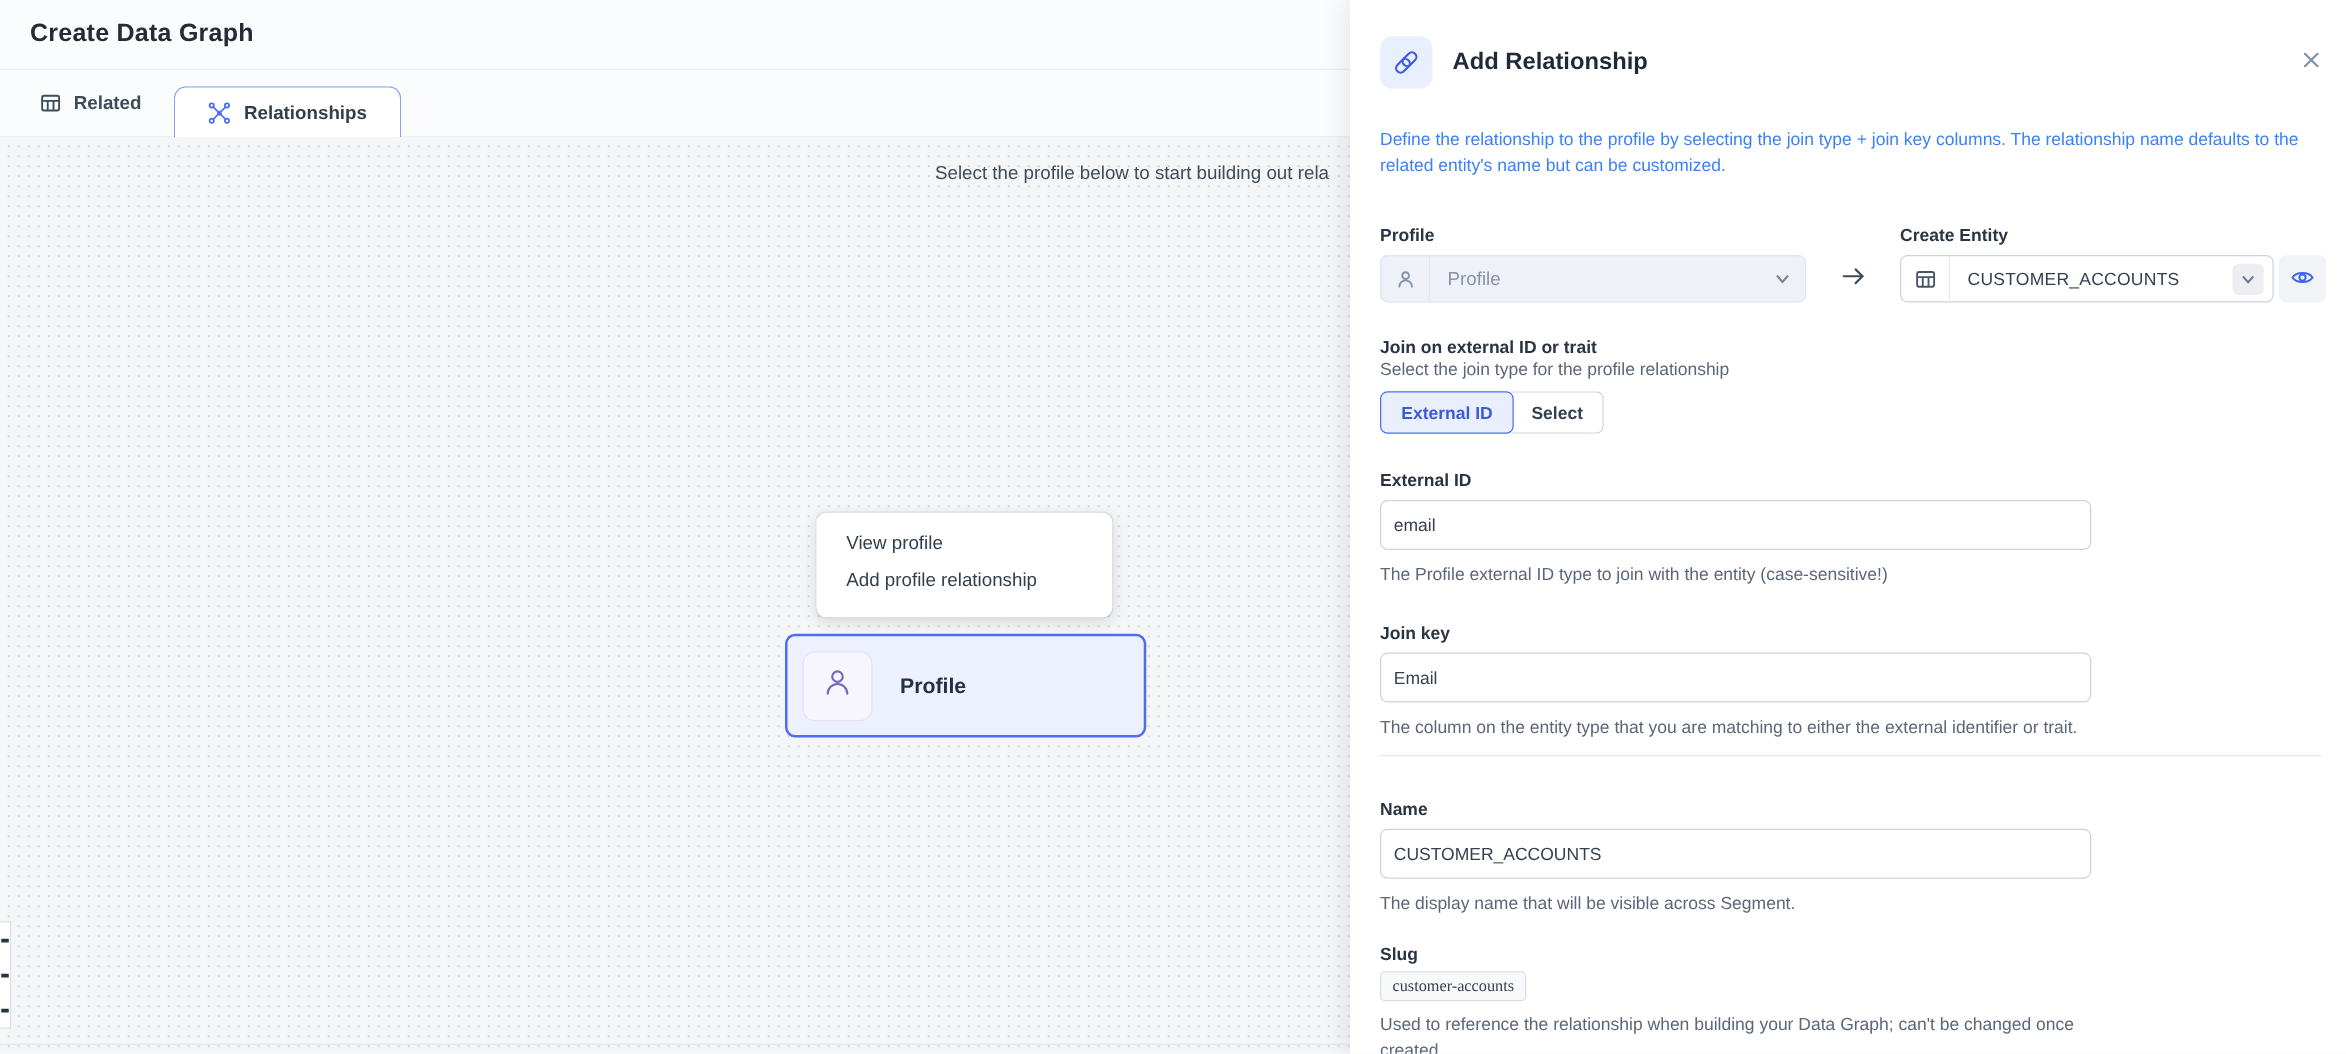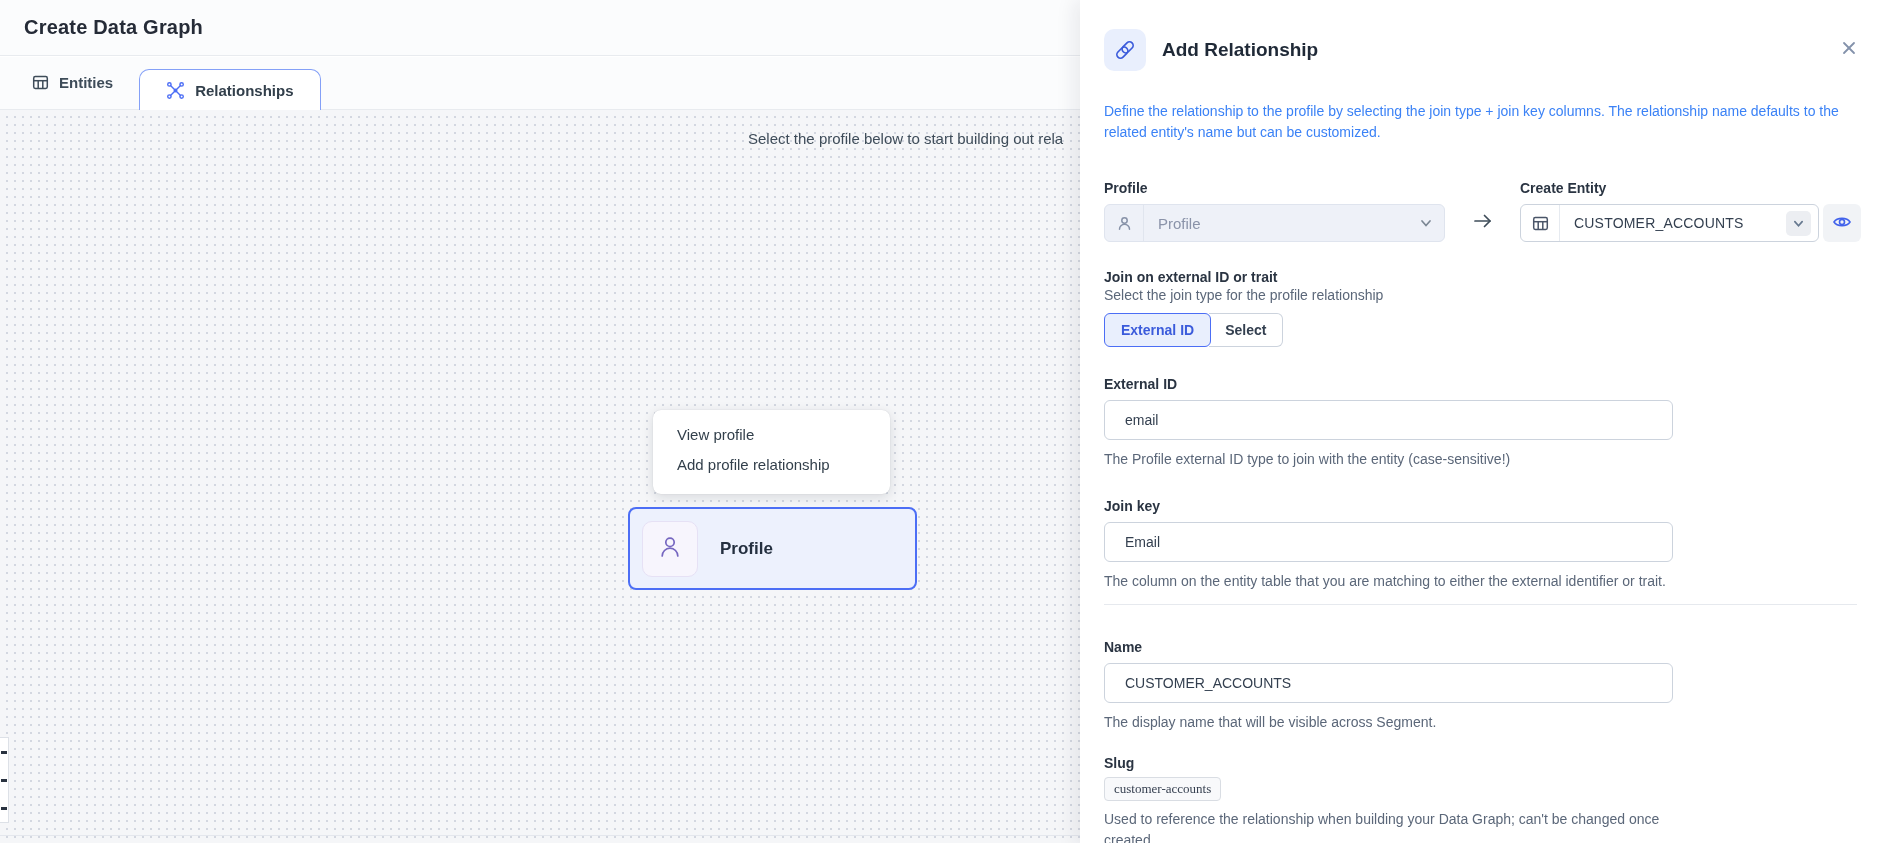--- a/index.html
+++ b/index.html
@@ -92,21 +92,21 @@
   .toggle { margin-top:10px; display:inline-flex; height:34px; }
   .toggle button { font-family:"Liberation Sans", sans-serif; font-size:14px; font-weight:600;
                    padding:0 16px; cursor:pointer; }
   .toggle .opt-active { background:#e9effd; border:1.5px solid #4c6ef5; color:#3b5bdb;
                         border-radius:6px; position:relative; z-index:2; }
   .toggle .opt { background:#fff; border:1px solid #ccd3dd; border-left:none;
                  color:#333f4f; border-radius:0 6px 6px 0; margin-left:-2px; }
 
   .field { margin-top:29px; width:569px; }
   .field input { width:100%; height:40px; border:1px solid #ccd3dd; border-radius:6px;
-                 padding:0 20px; font-size:14px; color:#333f4f; background:#fff;
+                 padding:0 10px; font-size:14px; color:#333f4f; background:#fff;
                  font-family:"Liberation Sans", sans-serif; }
   .hr { width:753px; border:none; border-top:1px solid #e6e9ee; margin-top:12px; }
   .field-name { margin-top:34px; }
   .slug-section { margin-top:22px; width:569px; }
   .slug-pill { display:inline-block; margin-top:6px; font-family:Liberation Serif, serif;
                font-size:13px; color:#374151; background:#f8f9fb; border:1px solid #d9dde3;
                border-radius:4px; padding:3px 9px; }
   .slug-section .helper { margin-top:8px; }
 </style>
 </head>
@@ -121,21 +121,21 @@
   <div class="tabbar">
     <div class="tab">
       <span class="ticon">
         <svg width="17" height="17" viewBox="0 0 17 17" fill="none" stroke="#3e4c59" stroke-width="1.5">
           <rect x="1.7" y="2.6" width="13.6" height="11.8" rx="1.6"></rect>
           <line x1="1.7" y1="6.7" x2="15.3" y2="6.7"></line>
           <line x1="6.2" y1="6.7" x2="6.2" y2="14.4"></line>
           <line x1="10.8" y1="6.7" x2="10.8" y2="14.4"></line>
         </svg>
       </span>
-      <span>Entities</span>
+      <span>Related</span>
     </div>
     <div class="tab active">
       <span class="ticon">
         <svg width="19" height="19" viewBox="0 0 19 19" fill="none" stroke="#4c6ef5" stroke-width="1.4">
           <line x1="9.5" y1="9.5" x2="4" y2="4"></line>
           <line x1="9.5" y1="9.5" x2="15" y2="4"></line>
           <line x1="9.5" y1="9.5" x2="4" y2="15"></line>
           <line x1="9.5" y1="9.5" x2="15" y2="15"></line>
           <circle cx="9.5" cy="9.5" r="1.9" fill="#4c6ef5" stroke="none"></circle>
           <circle cx="3.4" cy="3.4" r="1.7"></circle>
@@ -270,21 +270,21 @@
 
     <div class="field">
       <label class="field-label">External ID</label>
       <input type="text" value="email" style="">
       <div class="helper">The Profile external ID type to join with the entity (case-sensitive!)</div>
     </div>
 
     <div class="field" style="margin-top:28px">
       <label class="field-label">Join key</label>
       <input type="text" value="Email" style="">
-      <div class="helper">The column on the entity table that you are matching to either the external identifier or trait.</div>
+      <div class="helper">The column on the entity type that you are matching to either the external identifier or trait.</div>
     </div>
 
     <hr class="hr">
 
     <div class="field field-name">
       <label class="field-label">Name</label>
       <input type="text" value="CUSTOMER_ACCOUNTS" style="">
       <div class="helper">The display name that will be visible across Segment.</div>
     </div>
 

